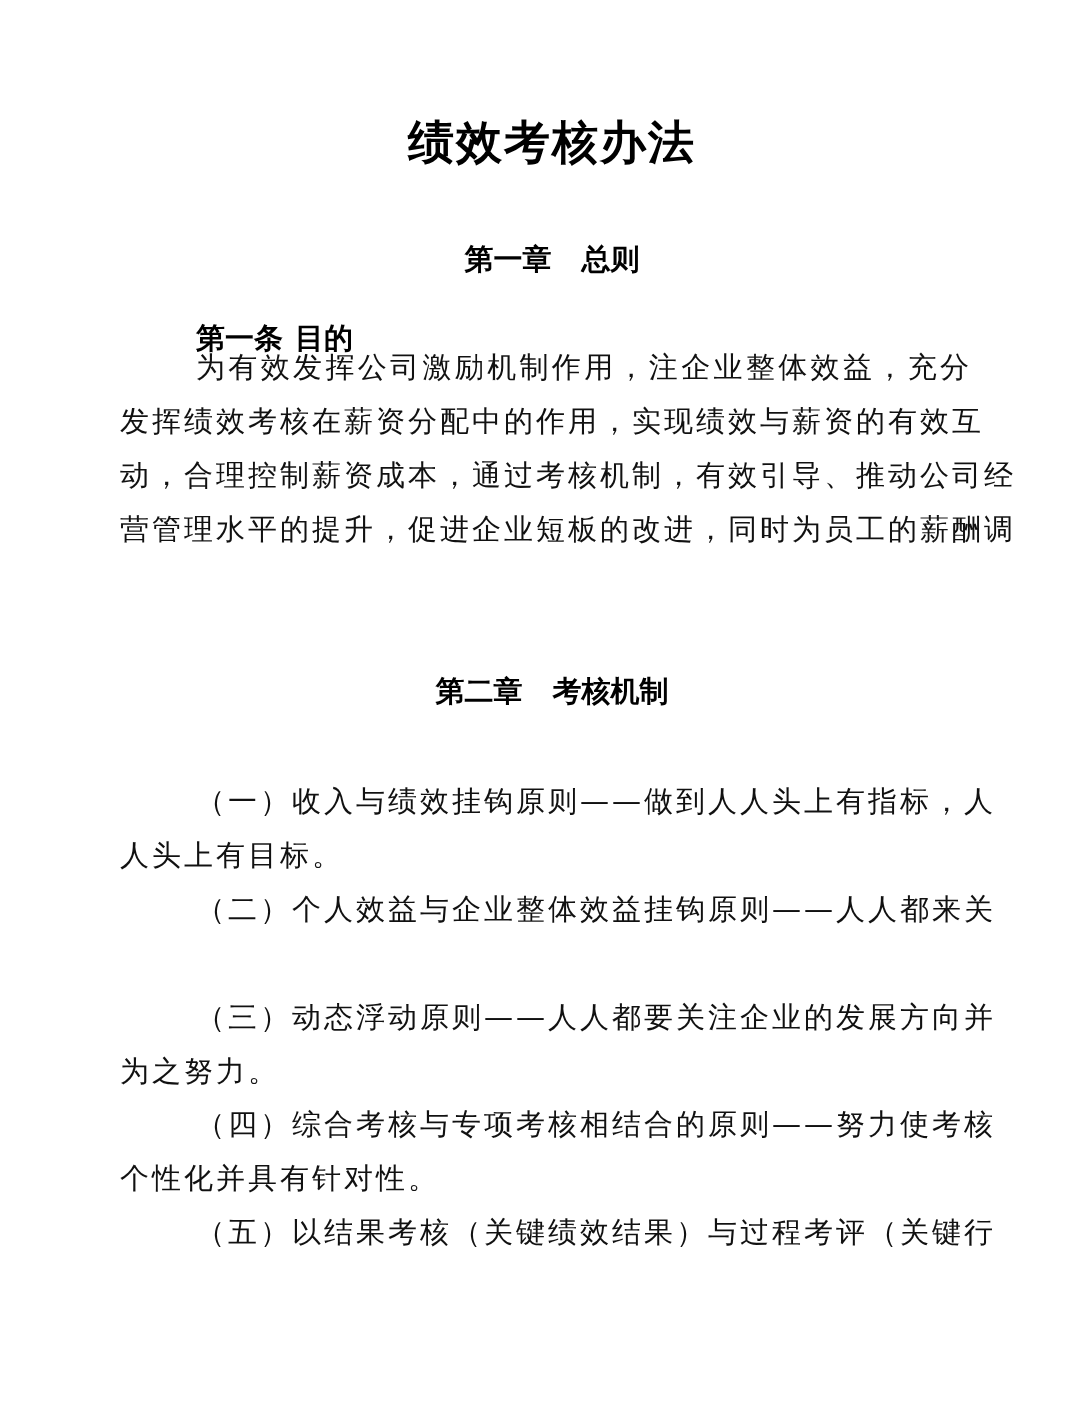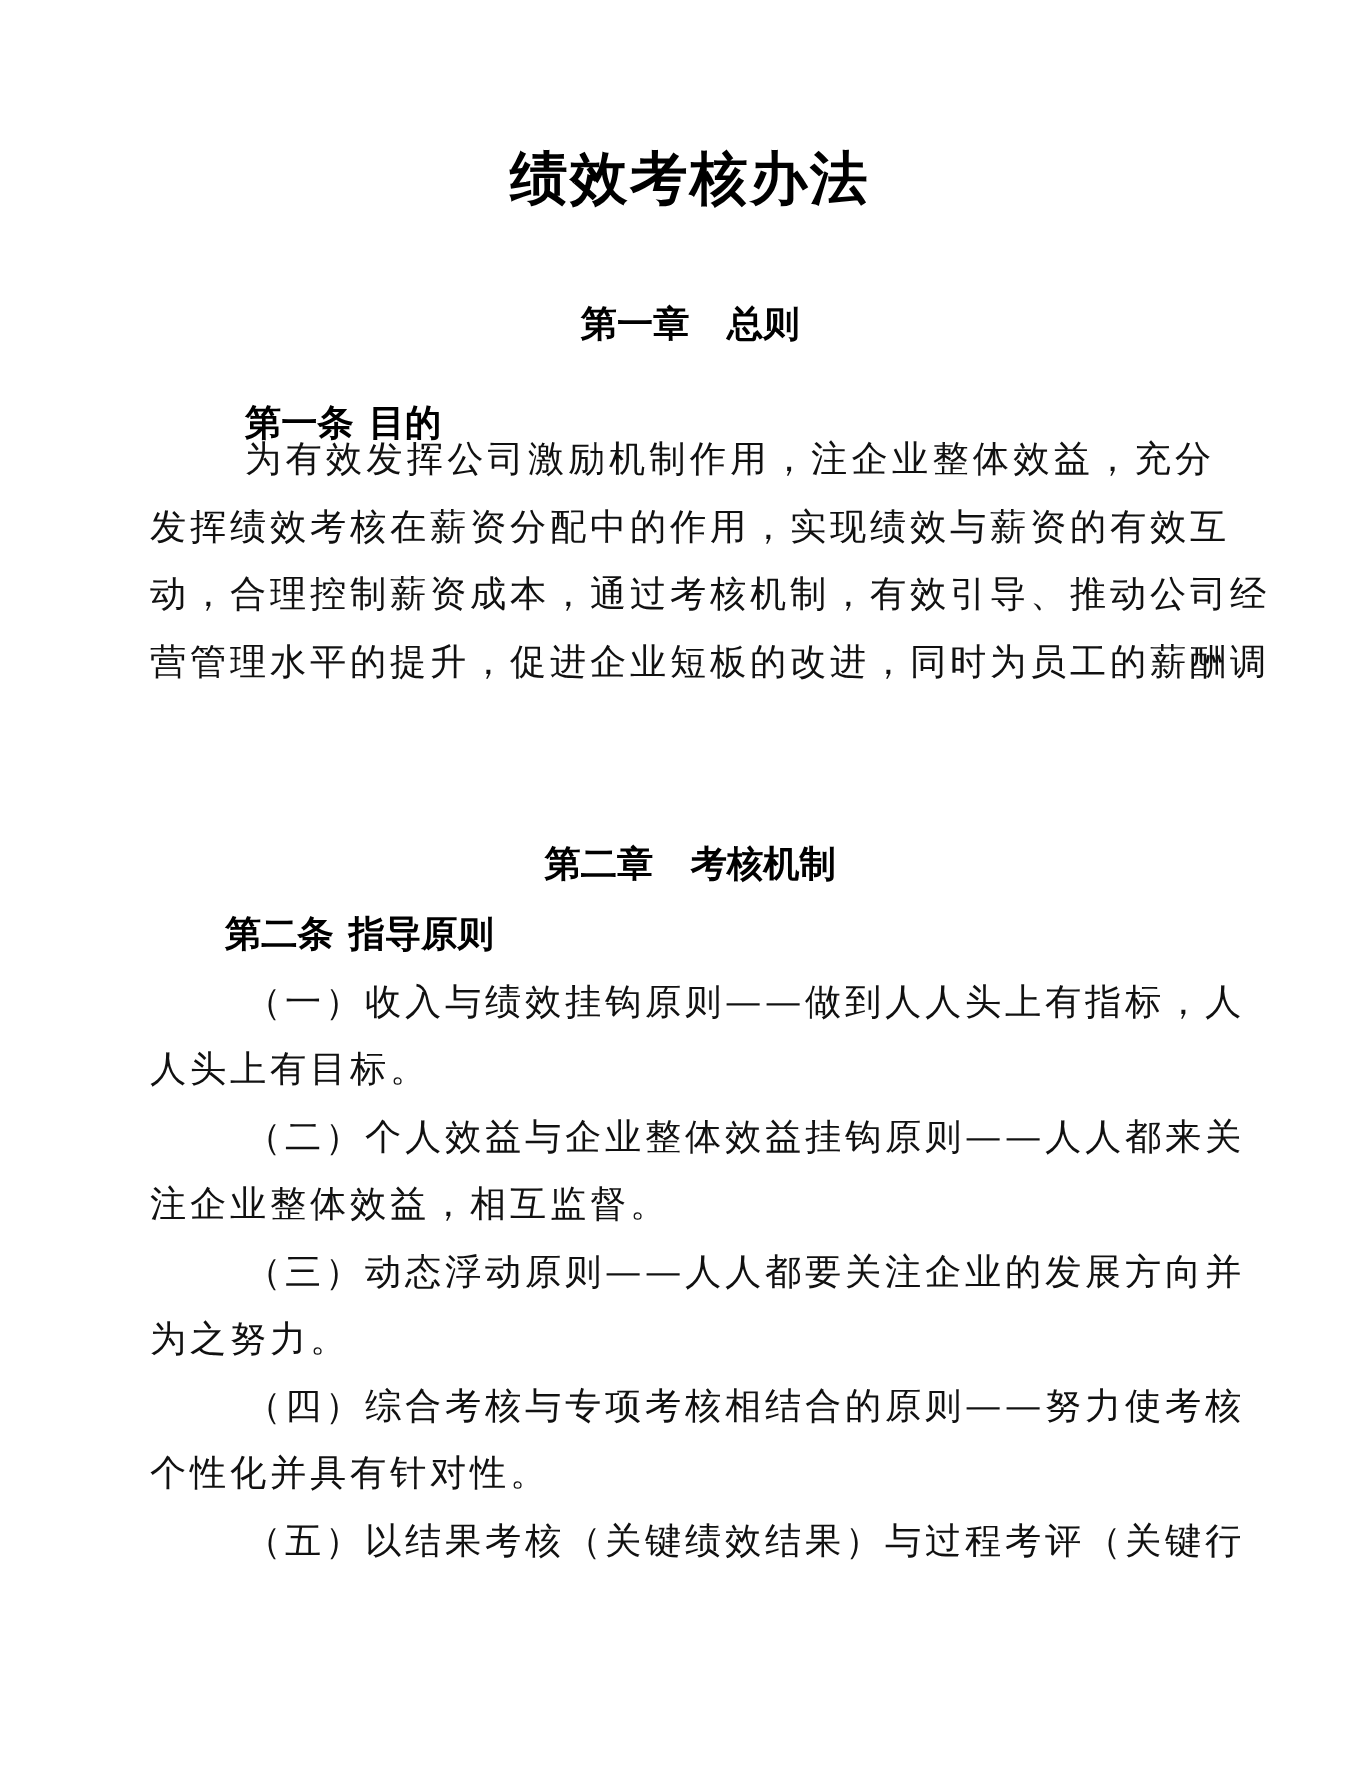--- a/index.html
+++ b/index.html
@@ -41,32 +41,28 @@
     <span class="line indent">为有效发挥公司激励机制作用，注企业整体效益，充分</span>
     <span class="line">发挥绩效考核在薪资分配中的作用，实现绩效与薪资的有效互</span>
     <span class="line">动，合理控制薪资成本，通过考核机制，有效引导、推动公司经</span>
     <span class="line">营管理水平的提升，促进企业短板的改进，同时为员工的薪酬调</span>
   </div>
 
   <div class="chapter" style="top:672px;">
     <span>第二章</span><span class="gap"></span><span>考核机制</span>
   </div>
 
-  <div class="article" style="top:728px; left:168px;">
-    <span>第二条</span><span class="gap"></span><span>指导原则</span>
-  </div>
 
   <div class="para" style="top:774px;">
     <span class="line indent">（一）收入与绩效挂钩原则——做到人人头上有指标，人</span>
     <span class="line last">人头上有目标。</span>
   </div>
 
   <div class="para" style="top:882px;">
     <span class="line indent">（二）个人效益与企业整体效益挂钩原则——人人都来关</span>
-    <span class="line last">注企业整体效益，相互监督。</span>
   </div>
 
   <div class="para" style="top:990px;">
     <span class="line indent">（三）动态浮动原则——人人都要关注企业的发展方向并</span>
     <span class="line last">为之努力。</span>
   </div>
 
   <div class="para" style="top:1097px;">
     <span class="line indent">（四）综合考核与专项考核相结合的原则——努力使考核</span>
     <span class="line last">个性化并具有针对性。</span>

